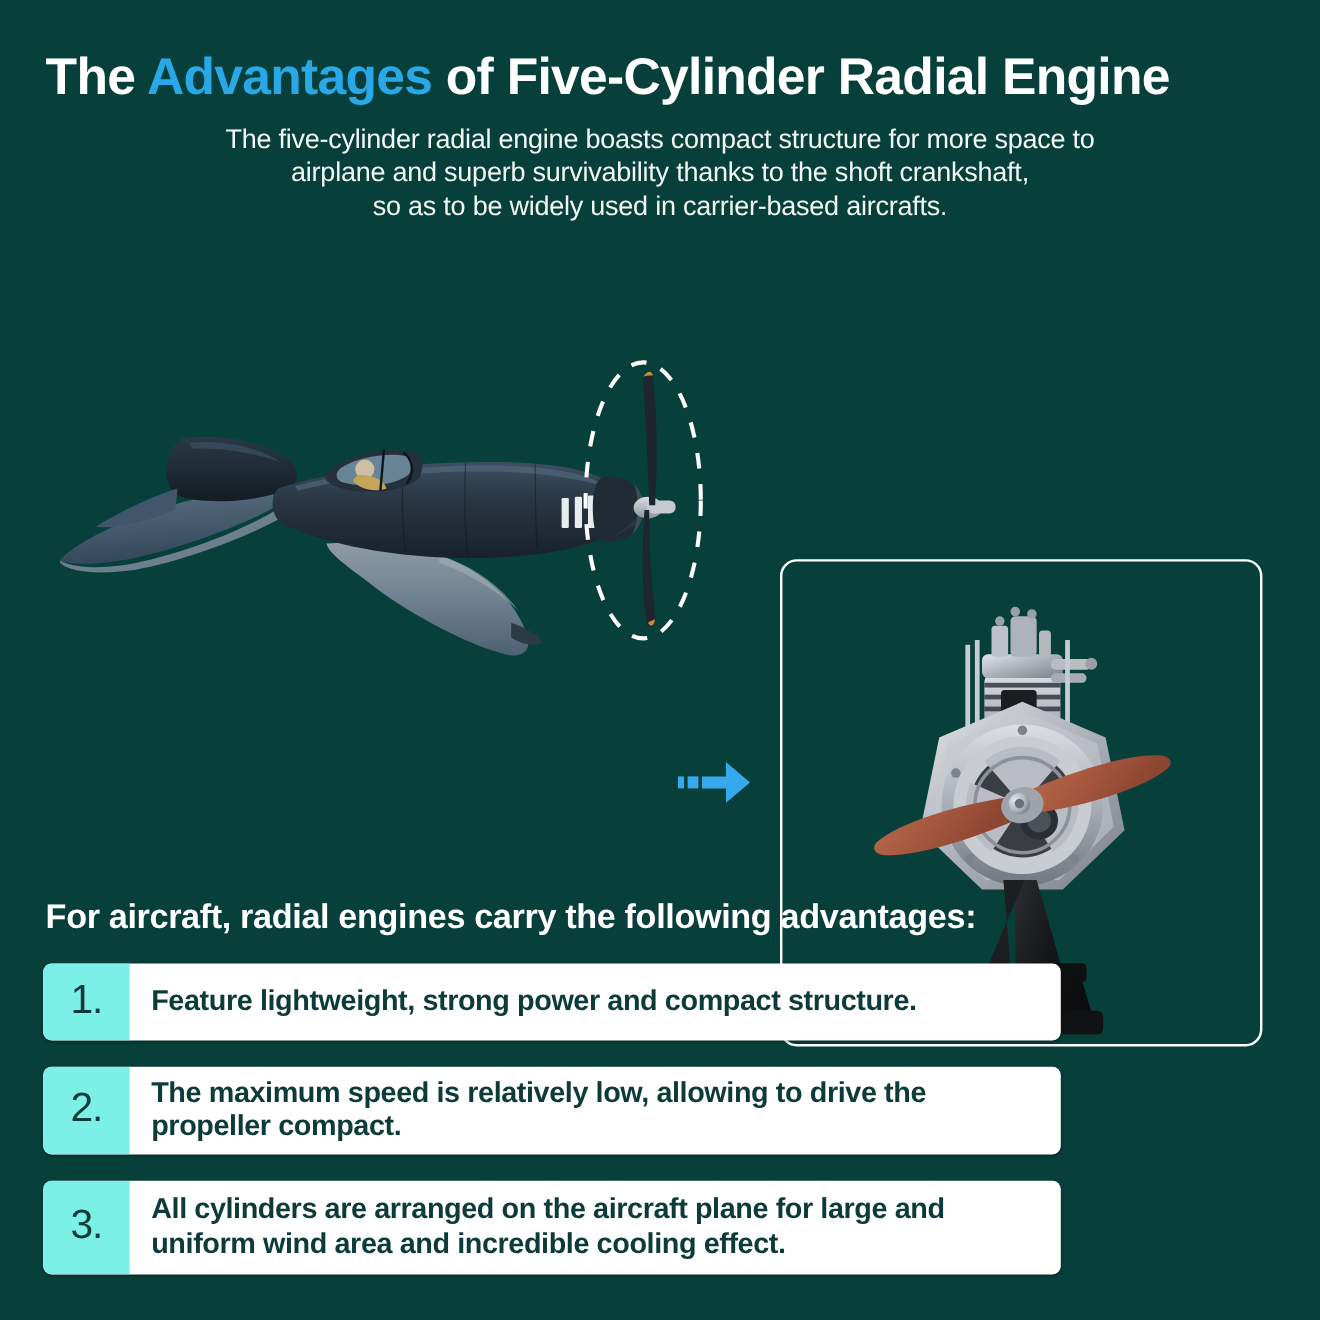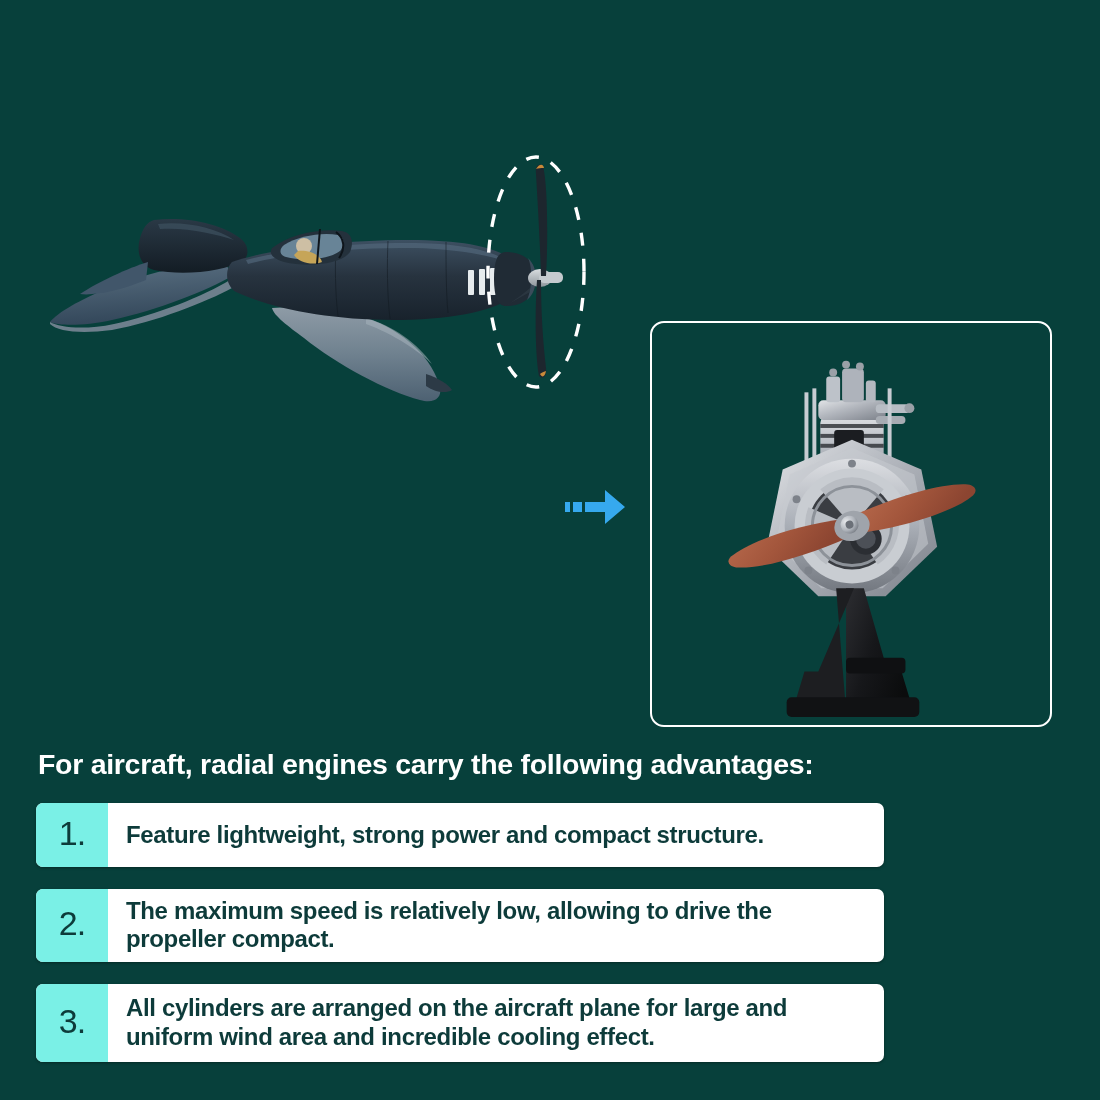--- a/index.html
+++ b/index.html
@@ -114,21 +114,27 @@
     font-weight:bold;
     line-height:1.18;
     letter-spacing:-0.35px;
   }
   .card.tall{ min-height:78px; }
 </style>
 </head>
 <body>
 
 <div class="header">
-
+  <div class="title"><span>The </span><span class="hl">Advantages</span><span> of Five-Cylinder Radial Engine</span></div>
+
+  <div class="subtitle">
+    <span>The five-cylinder radial engine boasts compact structure for more space to</span>
+    <span>airplane and superb survivability thanks to the shoft crankshaft,</span>
+    <span>so as to be widely used in carrier-based aircrafts.</span>
+  </div>
 </div>
 
 <div class="hero">
 
   <div class="plane-wrap">
     <svg viewBox="0 0 580 300" xmlns="http://www.w3.org/2000/svg">
       <defs>
         <linearGradient id="fuse" x1="0" y1="0" x2="0" y2="1">
           <stop offset="0" stop-color="#3d5062"></stop>
           <stop offset="0.45" stop-color="#27333f"></stop>

